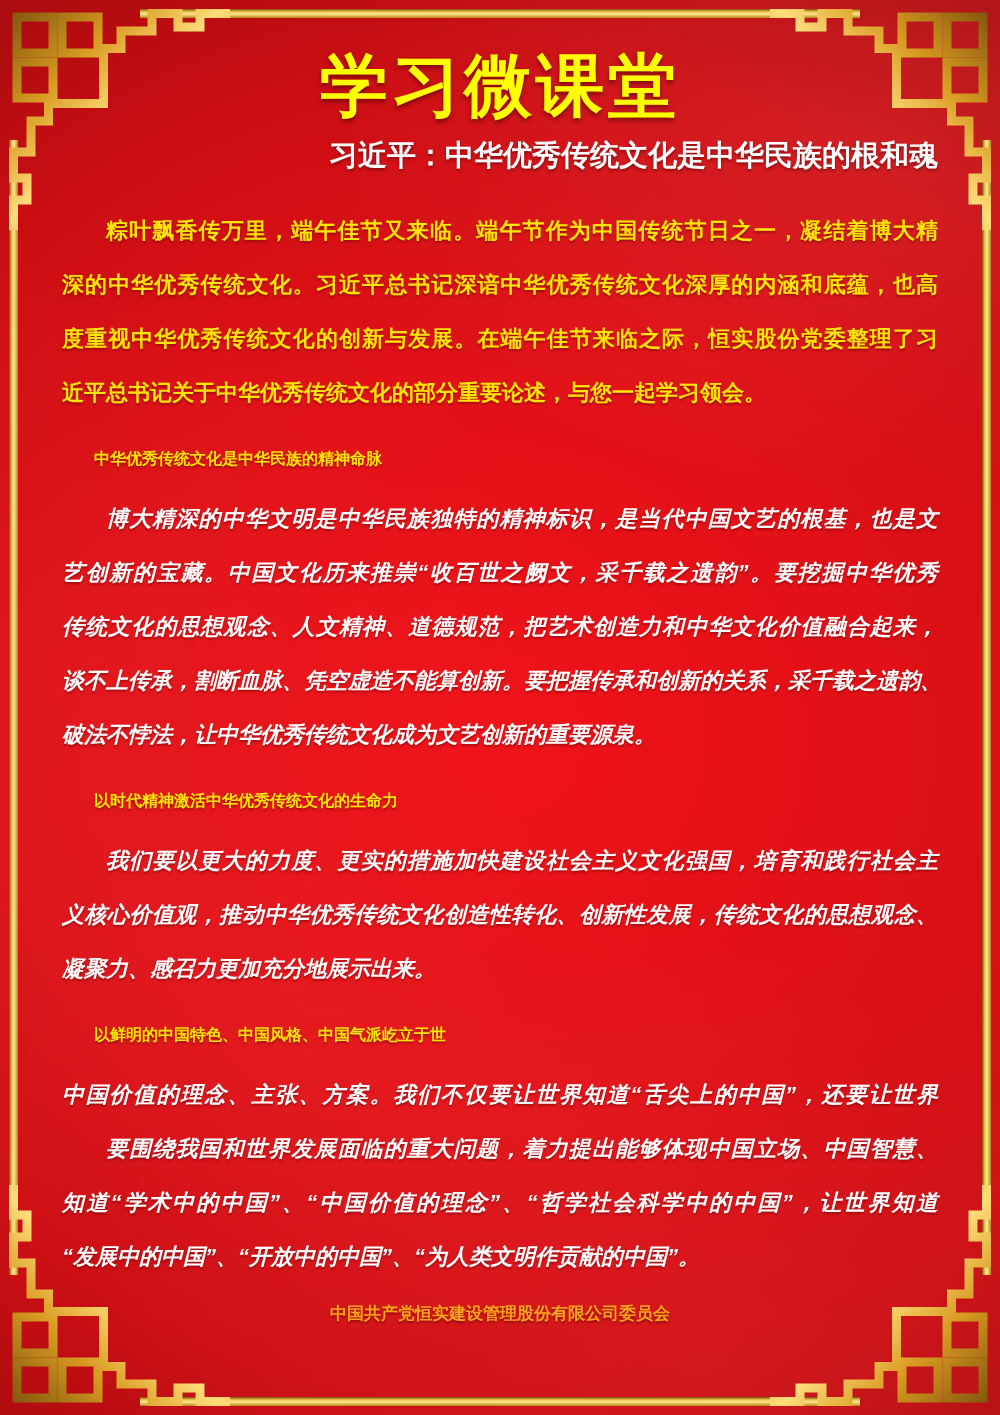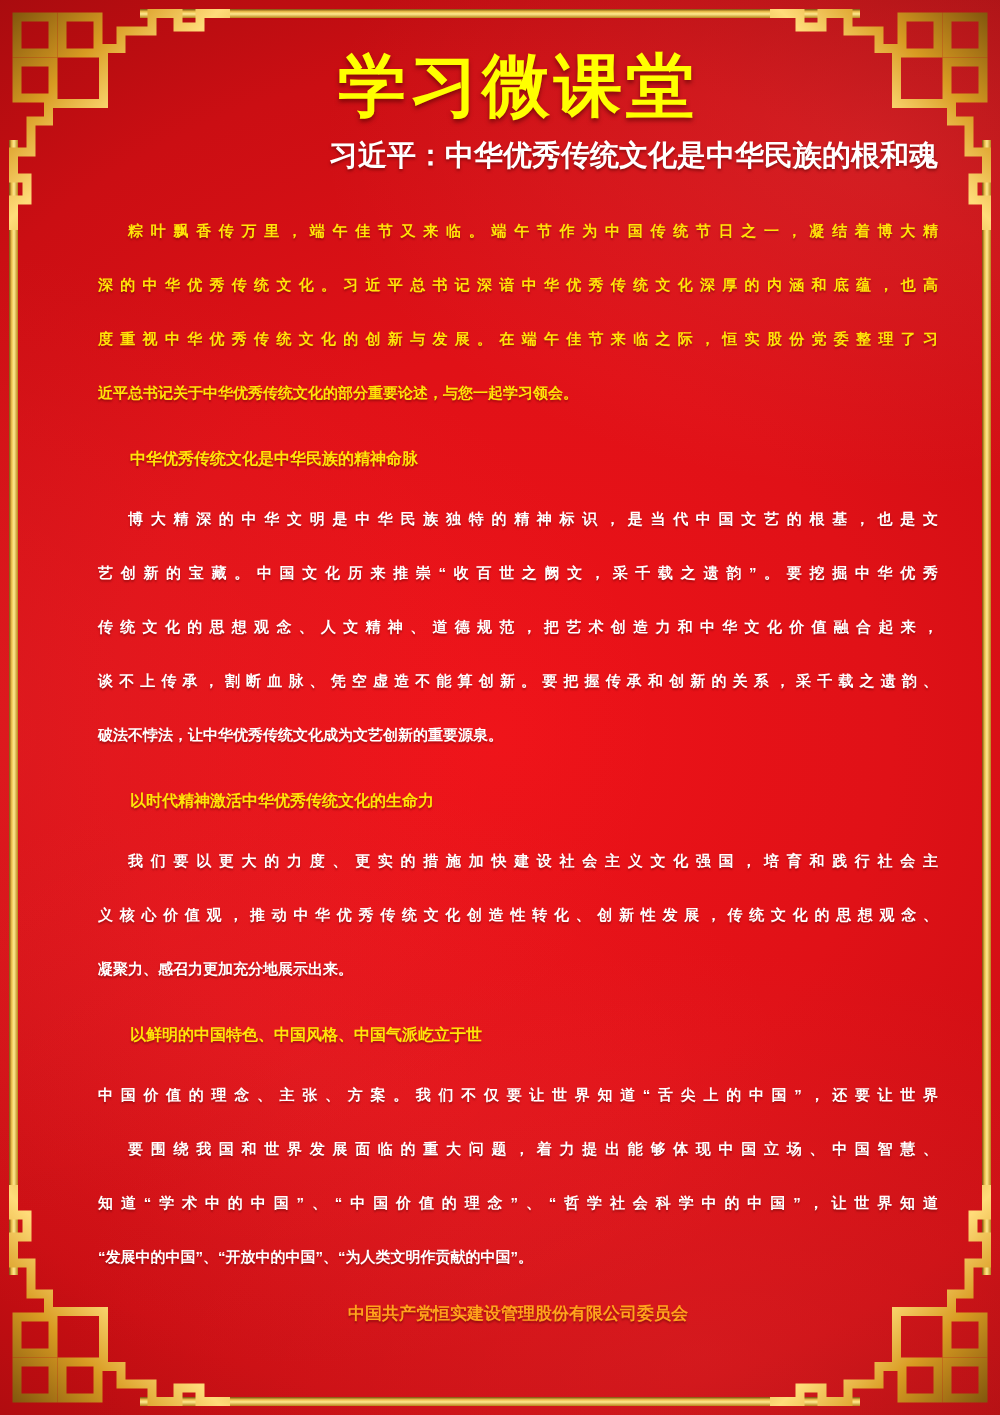--- a/index.html
+++ b/index.html
@@ -36,58 +36,57 @@
   .corner{position:absolute;width:230px;height:230px;pointer-events:none;}
   .corner.tl{top:0;left:0;}
   .corner.tr{top:0;right:0;transform:scaleX(-1);}
   .corner.bl{bottom:0;left:0;transform:scaleY(-1);}
   .corner.br{bottom:0;right:0;transform:scale(-1,-1);}
 
   .content{
     position:absolute;inset:0;
     padding:38px 62px 8px 62px;
     box-sizing:border-box;
-    margin-left:36px;
   }
   .title{
     line-height:94px;
     text-align:center;
     font-size:68px;
     letter-spacing:4px;
     color:#ffff00;
     text-shadow:0 3px 4px rgba(70,0,0,.55);
   }
   .subtitle{
     line-height:46px;
     text-align:right;
     font-size:29px;
     color:#ffffff;
     text-shadow:0 2px 3px rgba(70,0,0,.5);
   }
   .intro{margin-top:26px;}
   .line{
     height:54px;line-height:54px;
-    font-size:15px;
+    font-size:22px;
     text-align:justify;text-align-last:justify;
     text-shadow:0 2px 2px rgba(80,0,0,.4);
     white-space:nowrap;
   }
   .line.first{text-indent:2em;}
   .line.last{text-align-last:left;}
   .yellow{color:#ffe408;}
   .white{color:#ffffff;}
   .heading{
     height:54px;line-height:54px;
     margin-top:12px;
     font-size:16px;
     color:#ffe408;
     padding-left:2em;
     text-shadow:0 2px 2px rgba(80,0,0,.4);
   }
-  .para{margin-top:6px;}
+  .para{margin-top:6px;font-style:italic;}
   .footer{
     margin-top:10px;
     height:40px;line-height:40px;
     text-align:center;
     font-size:17px;
     color:#ffa41c;
     text-shadow:0 2px 2px rgba(80,0,0,.45);
   }
 </style>
 </head>

